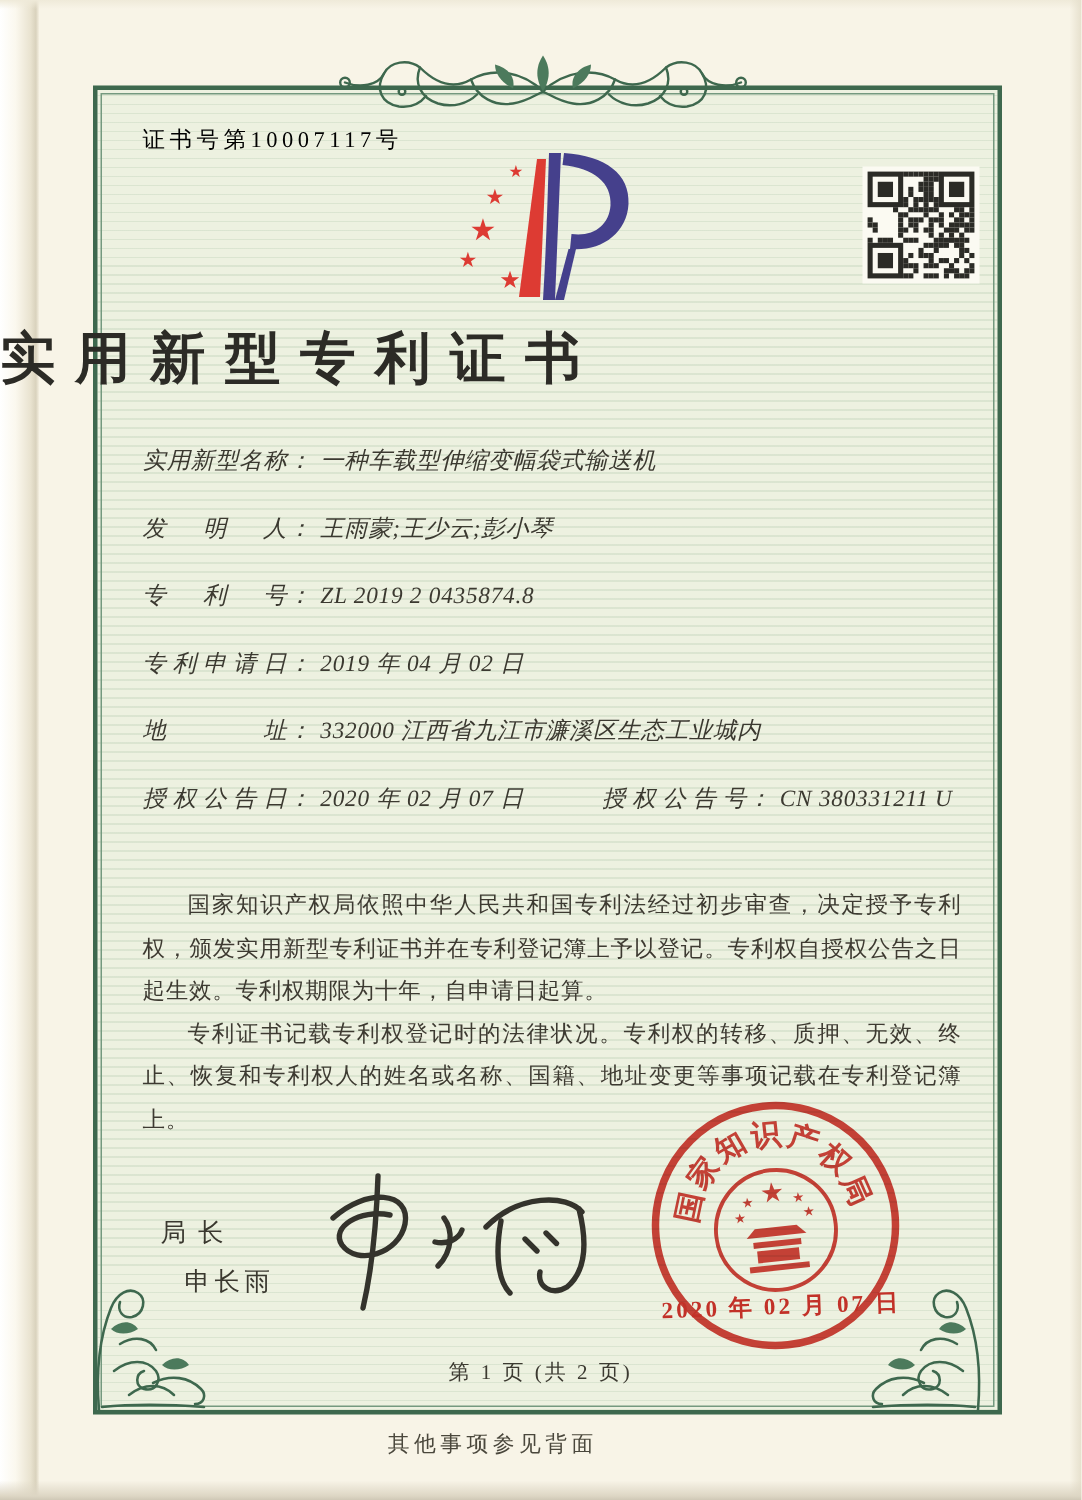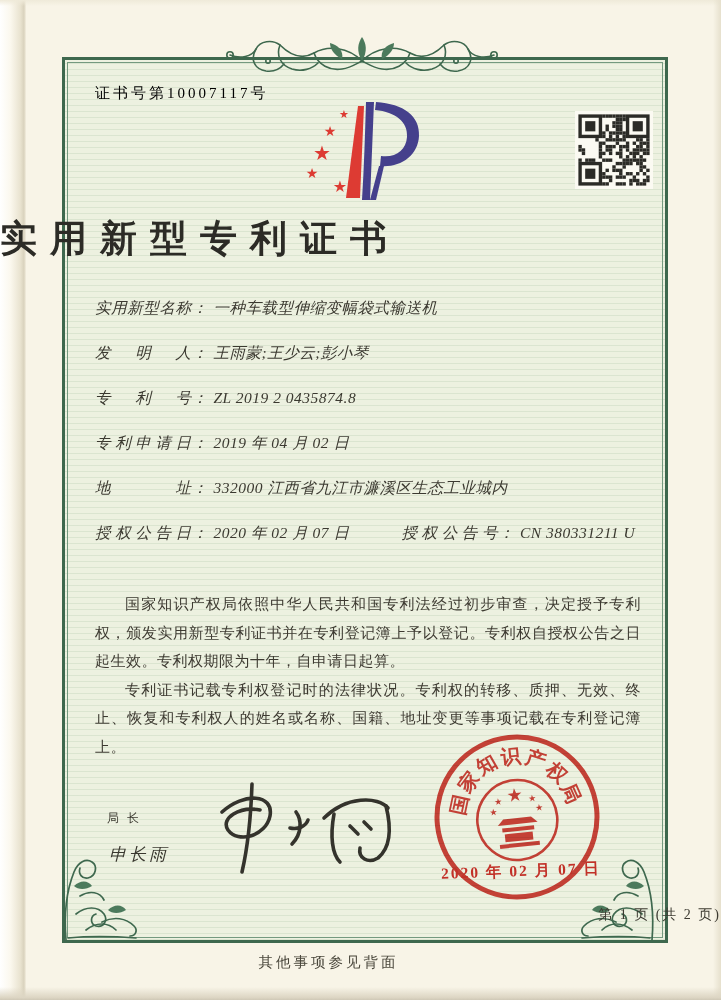--- a/index.html
+++ b/index.html
@@ -46,30 +46,30 @@
   .frow{height:45px;line-height:22px;white-space:nowrap;}
   .flabel{display:inline-block;width:96px;text-align:justify;text-align-last:justify;vertical-align:top;}
   .colon{margin:0 6px 0 1px;}
   .fvalue{letter-spacing:0.5px;}
   .grant-extra{margin-left:52px;}
 
   .bodytext{left:95px;top:590px;width:546px;font-size:15px;line-height:1.9;
     color:#3d3a31;text-align:justify;}
   .bodytext p{margin:0;text-indent:2em;letter-spacing:0.5px;}
 
-  .sig-title{left:107px;top:810px;font-size:12px;letter-spacing:8px;color:#3a382f;}
-  .sig-name{left:109px;top:843px;font-size:17px;letter-spacing:3px;color:#3a382f;font-style:italic;}
+  .sig-title{left:107px;top:810px;font-size:17px;letter-spacing:8px;color:#3a382f;}
+  .sig-name{left:123px;top:843px;font-size:17px;letter-spacing:3px;color:#3a382f;}
   .sig-hand{left:198px;top:778px;}
 
   .seal{left:429px;top:729px;width:176px;height:176px;transform:rotate(-6deg);
     opacity:0.92;mix-blend-mode:multiply;}
   .seal-date{left:441px;top:861px;font-size:15.5px;font-weight:bold;color:#c23128;
     letter-spacing:2px;transform:rotate(-2deg);}
 
-  .page-no{left:0;top:906px;width:721px;text-align:right;font-size:14px;color:#3c3a31;letter-spacing:2px;}
+  .page-no{left:0;top:906px;width:721px;text-align:center;font-size:14px;color:#3c3a31;letter-spacing:2px;}
   .back-note{left:0;top:953px;width:657px;text-align:center;font-size:14.5px;color:#4a473c;letter-spacing:3px;}
 
   .qr-wrap{left:575px;top:111px;width:78px;height:78px;background:#fbfaf2;}
 
   .logo{left:300px;top:100px;}
   .ornament-top{left:168px;top:31px;}
   .corner-bl{left:56px;top:852px;}
   .corner-br{left:570px;top:852px;transform:scaleX(-1);}
 </style>
 </head>

